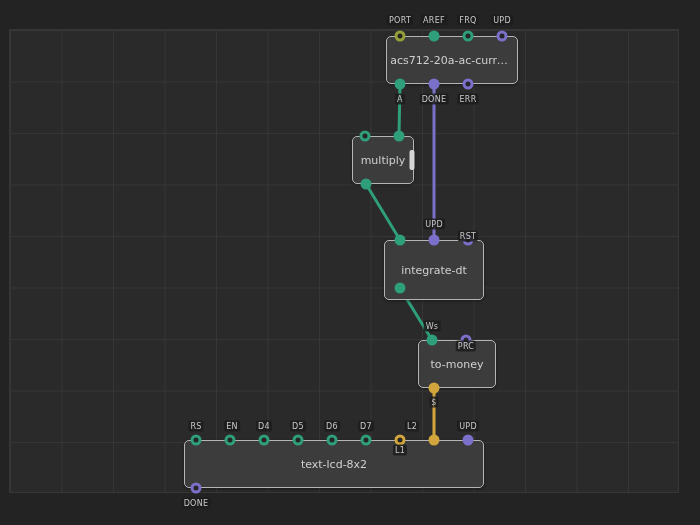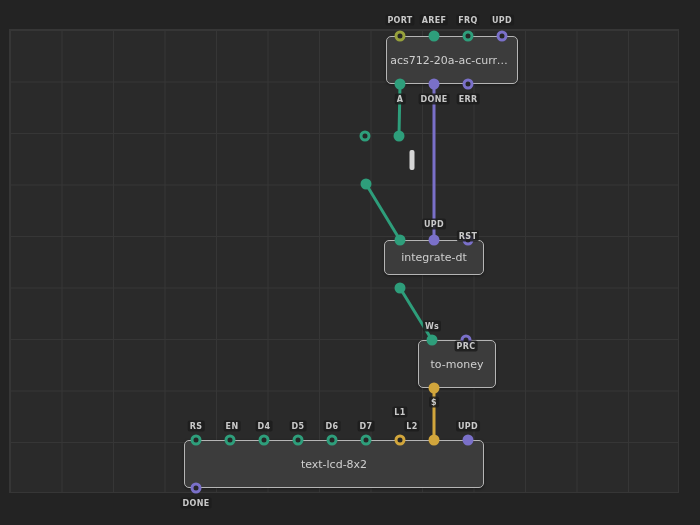--- a/index.html
+++ b/index.html
@@ -23,21 +23,21 @@
   .pin.filled.num{background:#2e9e7b;}
   .pin.filled.pulse{background:#7a70c9;}
   .pin.filled.str{background:#d2a63c;}
   .pin.hollow{background:#262626;border:3px solid #888;}
   .pin.hollow.num{border-color:#2e9e7b;}
   .pin.hollow.pulse{border-color:#7a70c9;}
   .pin.hollow.str{border-color:#d2a63c;}
   .pin.hollow.port{border-color:#97a13c;}
   .pinlabel{position:absolute;transform:translate(-50%,-50%);font-size:8px;color:#c9c9c9;
         background:rgba(28,28,28,.85);padding:0 2px;border-radius:2px;line-height:11px;
-        white-space:nowrap;z-index:4;letter-spacing:.3px;font-weight:bold;}
+        white-space:nowrap;z-index:4;letter-spacing:.3px;}
 </style>
 </head>
 <body>
 
 <div class="canvas">
   <div class="grid"></div>
 
   <svg class="wires">
     <line x1="400" y1="84" x2="399" y2="136" stroke="#2e9e7b" stroke-width="3" stroke-linecap="round"></line>
     <line x1="434" y1="84" x2="434" y2="240" stroke="#7a70c9" stroke-width="3" stroke-linecap="round"></line>
@@ -57,26 +57,29 @@
   <div class="pin filled num" style="left:434px;top:36px;"></div>
   <div class="pin hollow num" style="left:468px;top:36px;"></div>
   <div class="pin hollow pulse" style="left:502px;top:36px;"></div>
   <div class="pin filled num" style="left:400px;top:84px;"></div>
   <div class="pin filled pulse" style="left:434px;top:84px;"></div>
   <div class="pin hollow pulse" style="left:468px;top:84px;"></div>
   <span class="pinlabel" style="left:400px;top:99px;">A</span>
   <span class="pinlabel" style="left:434px;top:99px;">DONE</span>
   <span class="pinlabel" style="left:468px;top:99px;">ERR</span>
 
+  <div class="node" style="left:352px;top:136px;width:62px;height:48px;">
+    <span class="title">multiply</span>
+  </div>
   <div class="grip" style="left:412px;top:160px;"></div>
   <div class="pin hollow num" style="left:365px;top:136px;"></div>
   <div class="pin filled num" style="left:399px;top:136px;"></div>
   <div class="pin filled num" style="left:366px;top:184px;"></div>
 
-  <div class="node" style="left:384px;top:240px;width:100px;height:35px;">
+  <div class="node" style="left:384px;top:240px;width:100px;height:60px;">
     <span class="title">integrate-dt</span>
   </div>
   <span class="pinlabel" style="left:434px;top:224px;">UPD</span>
   <span class="pinlabel" style="left:468px;top:224px;margin-top:12px;">RST</span>
   <div class="pin filled num" style="left:400px;top:240px;"></div>
   <div class="pin filled pulse" style="left:434px;top:240px;"></div>
   <div class="pin hollow pulse" style="left:468px;top:240px;"></div>
   <div class="pin filled num" style="left:400px;top:288px;"></div>
 
   <div class="node" style="left:418px;top:340px;width:78px;height:48px;">
@@ -91,21 +94,21 @@
 
   <div class="node" style="left:184px;top:440px;width:300px;height:48px;">
     <span class="title">text-lcd-8x2</span>
   </div>
   <span class="pinlabel" style="left:196px;top:426px;">RS</span>
   <span class="pinlabel" style="left:232px;top:426px;">EN</span>
   <span class="pinlabel" style="left:264px;top:426px;">D4</span>
   <span class="pinlabel" style="left:298px;top:426px;">D5</span>
   <span class="pinlabel" style="left:332px;top:426px;">D6</span>
   <span class="pinlabel" style="left:366px;top:426px;">D7</span>
-  <span class="pinlabel" style="left:400px;top:412px;">L1</span>
+  <span class="pinlabel" style="left:400px;top:450px;">L1</span>
   <span class="pinlabel" style="left:412px;top:426px;">L2</span>
   <span class="pinlabel" style="left:468px;top:426px;">UPD</span>
   <div class="pin hollow num" style="left:196px;top:440px;"></div>
   <div class="pin hollow num" style="left:230px;top:440px;"></div>
   <div class="pin hollow num" style="left:264px;top:440px;"></div>
   <div class="pin hollow num" style="left:298px;top:440px;"></div>
   <div class="pin hollow num" style="left:332px;top:440px;"></div>
   <div class="pin hollow num" style="left:366px;top:440px;"></div>
   <div class="pin hollow str" style="left:400px;top:440px;"></div>
   <div class="pin filled str" style="left:434px;top:440px;"></div>

